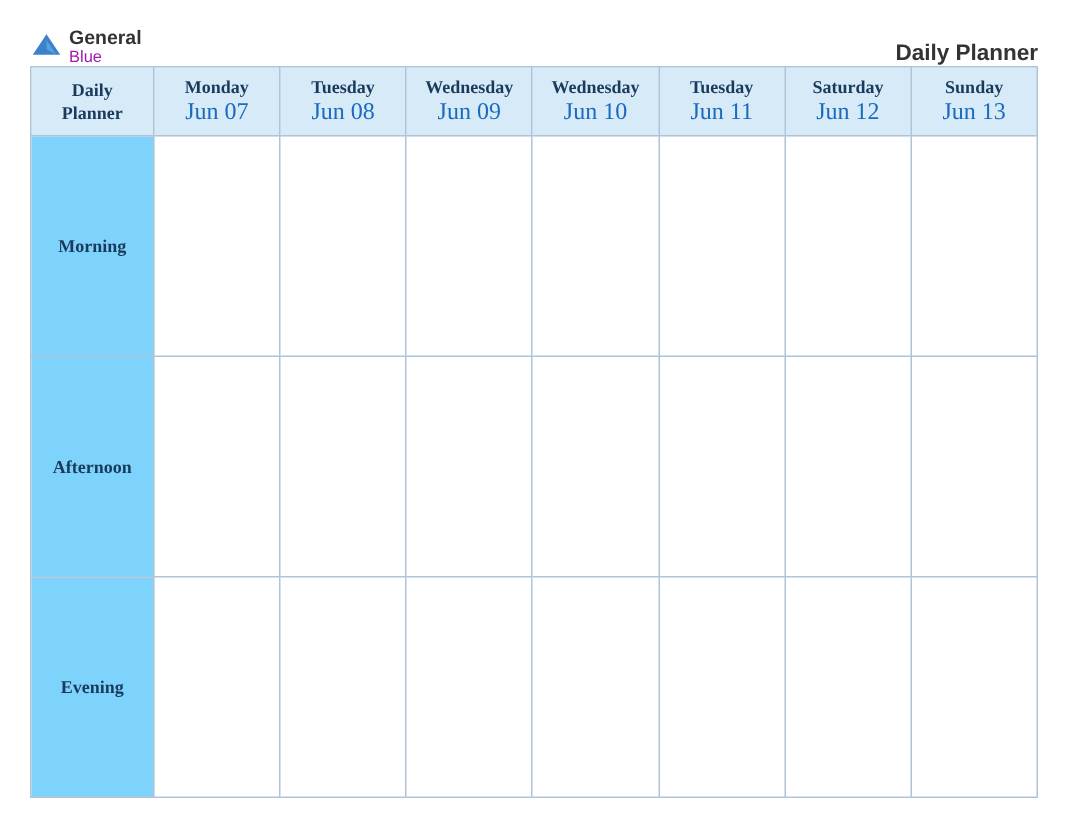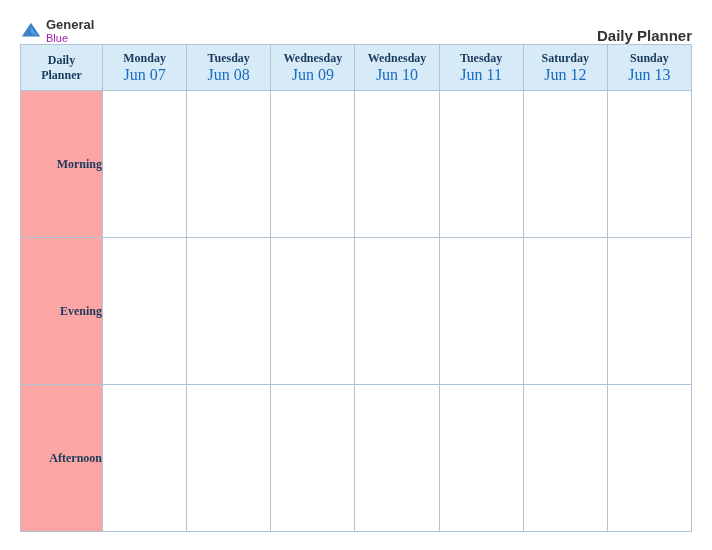--- a/index.html
+++ b/index.html
@@ -105,23 +105,23 @@
 
     .th-date {
       display: block;
       font-size: 16px;
       font-weight: normal;
       color: #1a6bbf;
     }
 
     
     .col-label {
-      background: #fca5a5;
+      background: #7dd3fc;
       width: 82px;
-      text-align: right;
+      text-align: center;
       font-size: 12px;
       font-weight: bold;
       color: #1a3a5c;
       vertical-align: middle;
     }
 
     
     .col-day {
       background: #fff;
       vertical-align: top;
@@ -200,31 +200,31 @@
         <td class="col-label">Morning</td>
         <td class="col-day"></td>
         <td class="col-day"></td>
         <td class="col-day"></td>
         <td class="col-day"></td>
         <td class="col-day"></td>
         <td class="col-day"></td>
         <td class="col-day"></td>
       </tr>
       <tr>
+        <td class="col-label">Afternoon</td>
+        <td class="col-day"></td>
+        <td class="col-day"></td>
+        <td class="col-day"></td>
+        <td class="col-day"></td>
+        <td class="col-day"></td>
+        <td class="col-day"></td>
+        <td class="col-day"></td>
+      </tr>
+      <tr>
         <td class="col-label">Evening</td>
-        <td class="col-day"></td>
-        <td class="col-day"></td>
-        <td class="col-day"></td>
-        <td class="col-day"></td>
-        <td class="col-day"></td>
-        <td class="col-day"></td>
-        <td class="col-day"></td>
-      </tr>
-      <tr>
-        <td class="col-label">Afternoon</td>
         <td class="col-day"></td>
         <td class="col-day"></td>
         <td class="col-day"></td>
         <td class="col-day"></td>
         <td class="col-day"></td>
         <td class="col-day"></td>
         <td class="col-day"></td>
       </tr>
     </tbody>
   </table>

